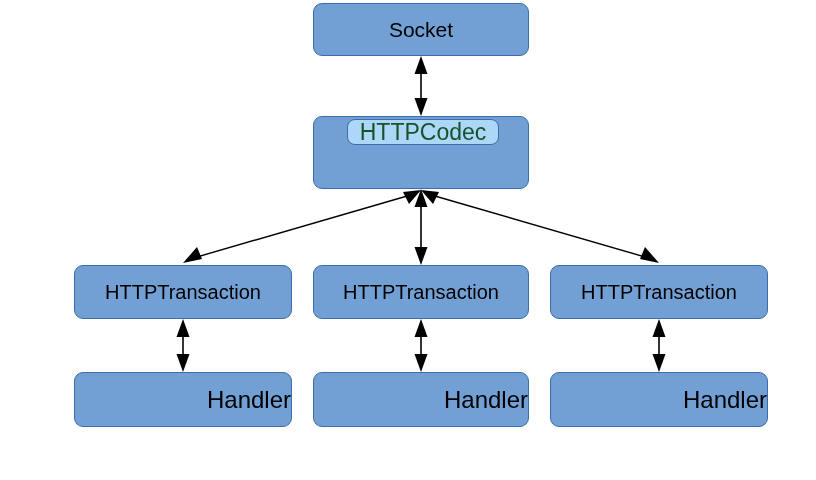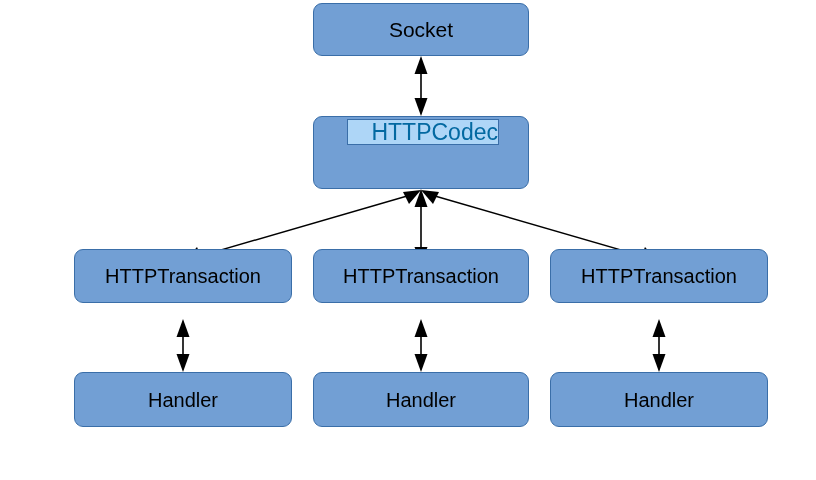--- a/index.html
+++ b/index.html
@@ -65,37 +65,38 @@
   }
   #node-httpcodec {
     position: absolute;
     left: 33px;
     top: 2px;
     width: 152px;
     height: 26px;
     box-sizing: border-box;
     background: #aed6f7;
     border: 1px solid #3a6ea8;
-    border-radius: 0;
+    border-radius: 8px;
     display: flex;
     align-items: center;
-    justify-content: flex-end;
+    justify-content: center;
     font-size: 14px;
-    color: #0369a1;
+    color: #14532d;
     line-height: 1;
   }
   .node-transaction {
-    top: 249px;
+    top: 265px;
     height: 54px;
     font-size: 20px;
   }
   .node-handler {
     top: 372px;
     height: 55px;
-    font-size: 20px;
+    font-size: 24px;
+    justify-content: flex-end;
   }
   .col-left   { left: 74px;  width: 218px; }
   .col-mid    { left: 313px; width: 216px; }
   .col-right  { left: 550px; width: 218px; }
 </style>
 </head>
 <body>
 
 <div id="canvas">
 

